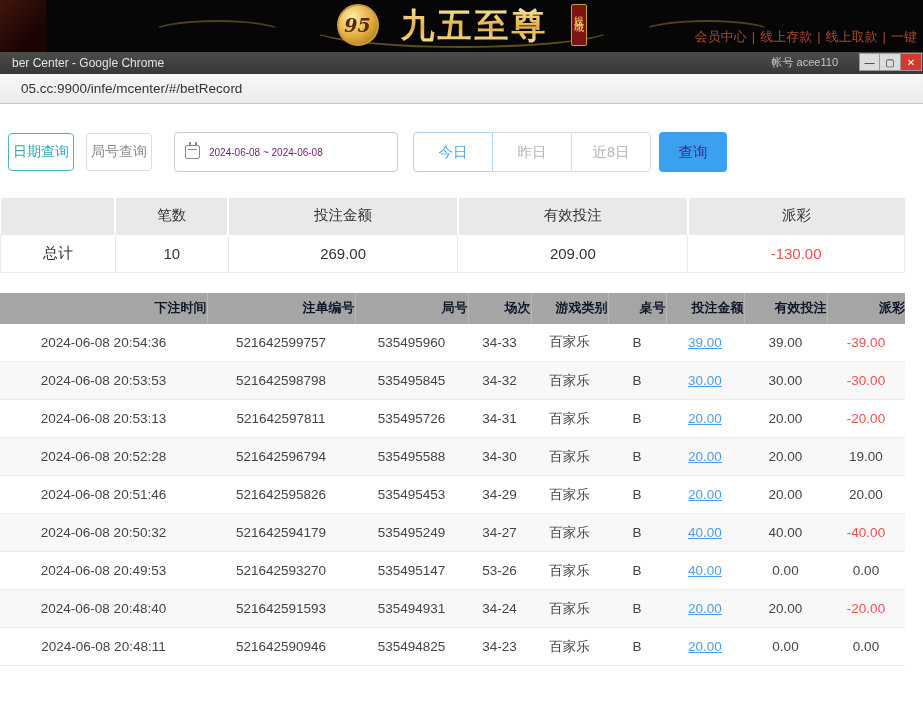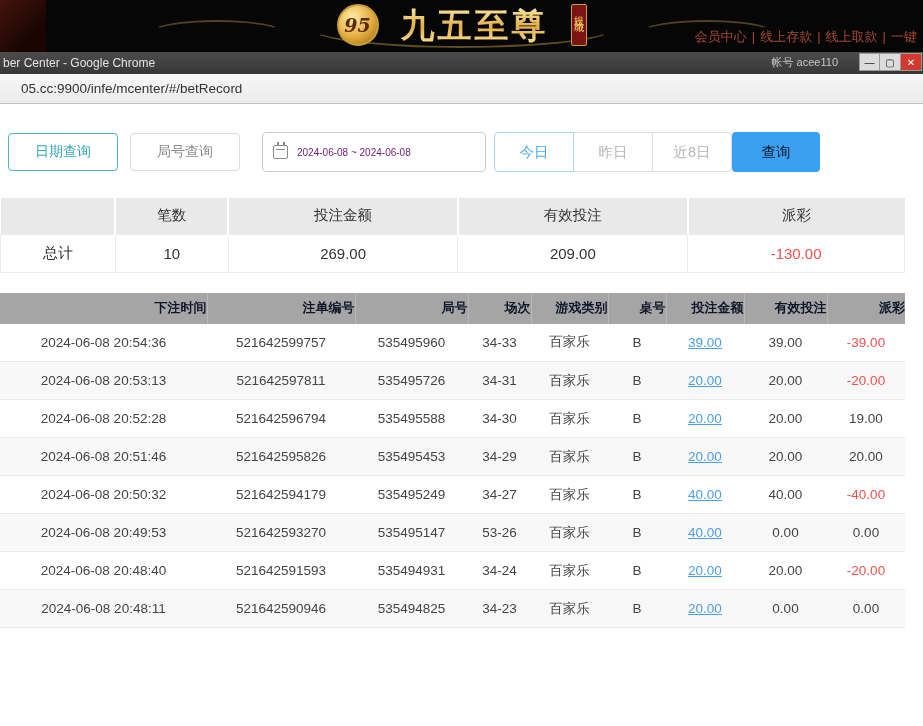--- a/index.html
+++ b/index.html
@@ -31,60 +31,60 @@
     background:#7d1414;border:1px solid #c89d3a;border-radius:2px;
     padding:3px 1px;height:42px;letter-spacing:3px}
   .header-nav{position:absolute;right:2px;bottom:6px;white-space:nowrap;
     font-size:13px;color:#a8492f}
   .header-nav .nav-link{color:#a8492f;cursor:pointer;margin:0 4px}
   .header-nav .sep{color:#a8492f;margin:0 1px}
 
   
   .titlebar{position:relative;height:22px;display:flex;align-items:center;
     background:linear-gradient(#4c4c4c,#373737);color:#e3e3e3;font-size:12px}
-  .win-title{padding-left:3px}
+  .win-title{padding-left:12px}
   .tb-right{position:absolute;right:1px;top:1px;display:flex;align-items:center;gap:21px}
   .account{color:#c6c6c6;font-size:11px}
   .controls{display:flex}
   .ctrl{width:21px;height:18px;display:flex;align-items:center;justify-content:center;
     font-size:10px;color:#222;background:#dcdcdc;border:1px solid #9a9a9a;
     border-left:none;cursor:pointer}
   .ctrl:first-child{border-left:1px solid #9a9a9a}
   .ctrl.close{background:#d23a2e;color:#fff}
 
   
   .urlbar{height:30px;background:linear-gradient(#f7f7f7,#ebebeb);
     border-bottom:1px solid #c3c3c3;display:flex;align-items:center;
     font-size:13.5px;color:#333}
   .url-text{padding-left:21px;cursor:text}
 
   
   .filter-bar{display:flex;align-items:center;margin:28px 0 0 8px;height:40px}
-  .pill{height:38px;padding:0 26px;background:#fff;border-radius:4px;
+  .pill{height:38px;padding:0 4px;background:#fff;border-radius:4px;
     font-size:14px;display:flex;align-items:center;cursor:pointer}
   .tab-date{border:1px solid #4db3be;color:#2fa8b5}
   .tab-round{border:1px solid #ddd;color:#8a8a8a;margin-left:12px}
   .date-box{height:40px;margin-left:22px;border:1px solid #ccc;border-radius:4px;
     display:flex;align-items:center;width:224px;cursor:pointer;color:#701a75;
     font-size:10px;background:#fff}
   .cal{width:15px;height:14px;border:1px solid #8a8a8a;border-radius:2px;
     position:relative;margin:0 9px 0 10px;flex:0 0 auto}
   .cal::before{content:"";position:absolute;left:2px;right:2px;top:3px;height:1px;
     background:#8a8a8a}
   .cal::after{content:"";position:absolute;left:3px;top:-4px;width:2px;height:3px;
     background:#8a8a8a;box-shadow:6px 0 #8a8a8a}
   .quick-group{display:flex;margin-left:8px}
   .qbtn{width:80px;height:40px;background:#fff;border:1px solid #ddd;
     margin-left:-1px;display:flex;align-items:center;justify-content:center;
     font-size:14.5px;color:#b5b5b5;cursor:pointer}
-  .qbtn:first-child{margin-left:0;border-radius:4px 0 0 4px}
+  .qbtn:first-child{margin-left:7px;border-radius:4px 0 0 4px}
   .qbtn:last-child{border-radius:0 4px 4px 0}
   .qbtn.active{color:#4aa8f2;border-color:#a9d5f6;position:relative;z-index:1}
-  .search-btn{width:88px;height:40px;margin-left:0;border:none;border-radius:4px;
-    background:#3ba0f0;color:#0f172a;font-size:14.5px;cursor:pointer;
+  .search-btn{width:68px;height:40px;margin-left:8px;border:none;border-radius:4px;
+    background:#3ba0f0;color:#4c1d95;font-size:14.5px;cursor:pointer;
     display:flex;align-items:center;justify-content:center}
 
   
   table{border-collapse:collapse}
   .summary-table{width:905px;margin-top:26px;font-size:14.5px;color:#333}
   .summary-table th{height:36px;background:#e9e9e9;font-weight:normal;
     border-right:2px solid #fff;text-align:center}
   .summary-table th:last-child{border-right:none}
   .summary-table td{height:38px;background:#fff;border:1px solid #ebebeb;
     text-align:center;font-size:15px}
@@ -211,20 +211,31 @@
           <td>521642599757</td>
           <td>535495960</td>
           <td>34-33</td>
           <td>百家乐</td>
           <td>B</td>
           <td><span class="bet-link">39.00</span></td>
           <td>39.00</td>
           <td class="neg">-39.00</td>
         </tr>
         <tr>
+          <td>2024-06-08 20:53:53</td>
+          <td>521642598798</td>
+          <td>535495845</td>
+          <td>34-32</td>
+          <td>百家乐</td>
+          <td>B</td>
+          <td><span class="bet-link">30.00</span></td>
+          <td>30.00</td>
+          <td class="neg">-30.00</td>
+        </tr>
+        <tr>
           <td>2024-06-08 20:53:13</td>
           <td>521642597811</td>
           <td>535495726</td>
           <td>34-31</td>
           <td>百家乐</td>
           <td>B</td>
           <td><span class="bet-link">20.00</span></td>
           <td>20.00</td>
           <td class="neg">-20.00</td>
         </tr>

